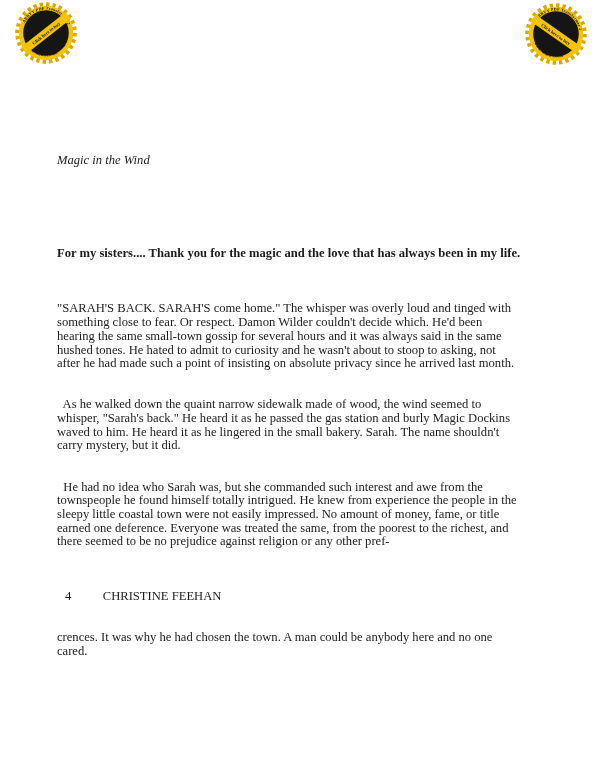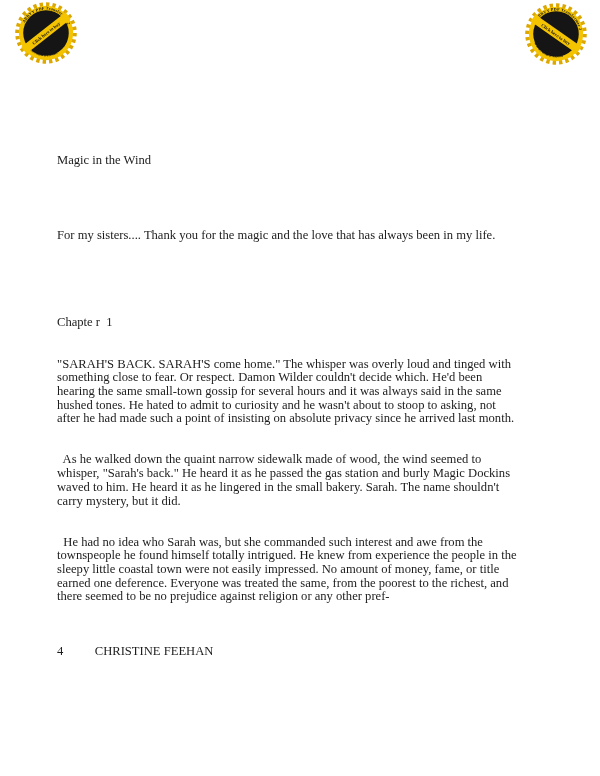--- a/index.html
+++ b/index.html
@@ -22,25 +22,25 @@
   .stamp-right { left: 524px; top: 2px; }
   .text-col {
     position: absolute;
     left: 57px; top: 95px;
     width: 540px;
     color: #1c1c1c;
     font-size: 12.6px;
     line-height: 13.7px;
     white-space: pre;
   }
-  .title-block { line-height: 15.5px; }
-  .dedication  { margin-top: 1px; line-height: 15px; }
+  .title-block { line-height: 15.5px; font-style: italic; }
+  .dedication  { margin-top: 19px; line-height: 15px; font-weight: bold; }
   .chapter-heading { margin-top: 32px; }
   .para { margin: 0; }
-  .page-header { margin-top: 13.7px; }
+  .page-header { margin-top: 13.7px; margin-left: 8px; }
 </style>
 </head>
 <body>
 
 <div class="page">
 
   <div class="stamp stamp-left">
     <svg viewBox="0 0 66 66" width="64" height="64">
       <defs>
         <path id="arcTopL" d="M 10.4,24.8 A 24,24 0 0 1 55.6,24.8"></path>
@@ -77,36 +77,37 @@
       </g>
     </svg>
   </div>
 
   <div class="text-col">
     <div class="title-block">
       <div>Magic in the Wind</div>
     </div>
     <div class="dedication">For my sisters.... Thank you for the magic and the love that has always been in my life.</div>
 
-    <div class="chapter-heading">Chapte r  1</div>
     <div class="para">"SARAH'S BACK. SARAH'S come home." The whisper was overly loud and tinged with
 something close to fear. Or respect. Damon Wilder couldn't decide which. He'd been
 hearing the same small-town gossip for several hours and it was always said in the same
 hushed tones. He hated to admit to curiosity and he wasn't about to stoop to asking, not
 after he had made such a point of insisting on absolute privacy since he arrived last month.</div>
     <div class="para">  As he walked down the quaint narrow sidewalk made of wood, the wind seemed to
 whisper, "Sarah's back." He heard it as he passed the gas station and burly Magic Dockins
 waved to him. He heard it as he lingered in the small bakery. Sarah. The name shouldn't
 carry mystery, but it did.</div>
     <div class="para">  He had no idea who Sarah was, but she commanded such interest and awe from the
 townspeople he found himself totally intrigued. He knew from experience the people in the
 sleepy little coastal town were not easily impressed. No amount of money, fame, or title
 earned one deference. Everyone was treated the same, from the poorest to the richest, and
 there seemed to be no prejudice against religion or any other pref-</div>
     <div class="page-header">4          CHRISTINE FEEHAN</div>
+    <div class="para">crences. It was why he had chosen the town. A man could be anybody here and no one
+cared.</div>
     
     
     
     
     
     
   </div>
 
 </div>
 

